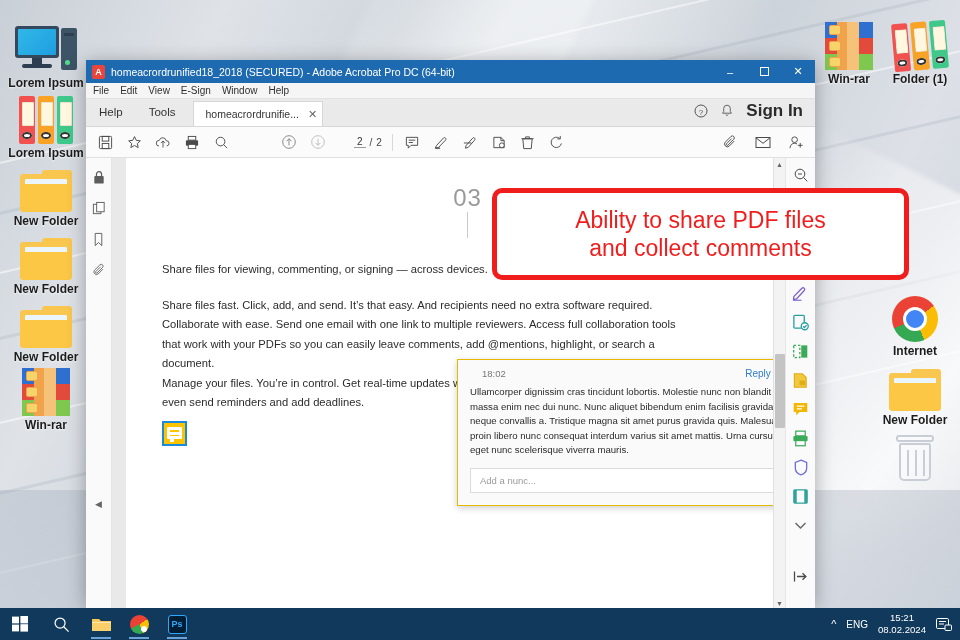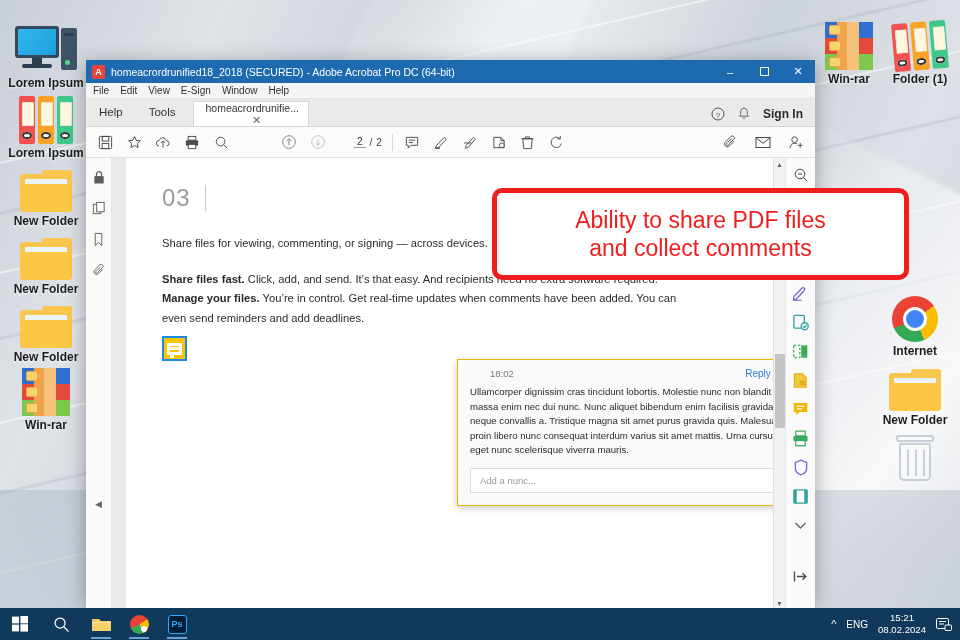--- a/index.html
+++ b/index.html
@@ -100,24 +100,24 @@
   .titlebar .ttl { color:#fff; font-size:10.5px; white-space:nowrap; }
   .wbtns { margin-left:auto; display:flex; height:23px; }
   .wbtns div { width:34px; display:flex; align-items:center; justify-content:center; color:#fff; font-size:11px; }
 
   .menubar { height:16px; background:#f5f5f5; border-bottom:1px solid #e2e2e2; display:flex; align-items:center; padding-left:7px; gap:11px; }
   .menubar span { font-size:10px; color:#303030; }
 
   .tabbar { height:28px; background:#eaeaea; display:flex; align-items:flex-end; border-bottom:1px solid #d7d7d7; }
   .tabbar .mtab { font-size:11.5px; color:#333; padding:0 13px; height:28px; display:flex; align-items:center; }
   .tabbar .dtab { background:#fff; height:25px; display:flex; align-items:center; padding:0 9px 0 12px;
-      font-size:10.5px; color:#333; border:1px solid #d7d7d7; border-bottom:none; margin-left:4px; max-width:130px;flex-direction:column; }
+      font-size:10.5px; color:#333; border:1px solid #d7d7d7; border-bottom:none; margin-left:4px; max-width:130px; }
   .tabbar .dtab .x { margin-left:9px; color:#666; font-size:11px; }
   .tabbar .right { margin-left:auto; display:flex; align-items:center; gap:13px; padding:0 12px 5px 0; }
-  .tabbar .right .signin { font-size:12px; font-weight:700; color:#2b2b2b; }
+  .tabbar .right .signin { font-size:17px; font-weight:700; color:#2b2b2b; }
 
   .toolbar { height:31px; background:#fbfbfb; border-bottom:1px solid #e0e0e0; display:flex; align-items:center; padding:0 10px; }
   .toolbar .grp { display:flex; align-items:center; gap:11px; }
   .toolbar .sep { width:1px; height:17px; background:#d9d9d9; margin:0 10px; }
   .ti { width:18px; height:18px; display:flex; align-items:center; justify-content:center; color:#4a4a4a; }
   .pagebox { display:flex; align-items:center; gap:4px; font-size:10px; color:#444; margin-left:16px;}
   .pagebox .cur { border-bottom:1px solid #999; padding:0 3px; color:#333; }
 
   .body { display:flex; height:451px; }
   .lrail { width:26px; background:#fafafa; border-right:1px solid #e6e6e6; padding-top:10px;
@@ -126,40 +126,40 @@
   .docarea { flex:1; background:#e9e9e9; position:relative; overflow:hidden; }
   .page { position:absolute; left:14px; top:0; right:12px; bottom:0; background:#fff; }
   .vscroll { position:absolute; right:0; top:0; width:12px; bottom:0; background:#f3f3f3; border-left:1px solid #e0e0e0; }
   .vscroll .arrow { height:12px; display:flex; align-items:center; justify-content:center; font-size:7px; color:#666; }
   .vscroll .arrow.bot { position:absolute; bottom:0; left:0; right:0; }
   .vscroll .thumb { position:absolute; left:1px; width:10px; top:196px; height:74px; background:#c4c4c4; border-radius:1px; }
   .rrail { width:30px; background:#fafafa; border-left:1px solid #e6e6e6; padding-top:8px;
            display:flex; flex-direction:column; align-items:center; gap:11px; }
 
   
-  .doc-h { display:flex; align-items:center; gap:0; margin:26px 0 0 36px; }
+  .doc-h { display:flex; align-items:center; gap:0; margin:26px 0 0 36px;flex-direction:column; }
   .doc-h .num { font-size:24px; color:#9a9a9a; font-weight:300; letter-spacing:1px; }
   .doc-h .bar { width:1px; height:26px; background:#c9c9c9; margin:0 14px; }
   .doc-h .h   { font-size:14.5px; color:#eb1000; font-weight:700; }
   .doc-p { margin:0 0 0 36px; font-size:11.2px; color:#2b2b2b; line-height:19.5px; width:520px; }
   .doc-p.first { margin-top:22px; }
-  .doc-p b { font-weight:700;margin-top:12px; }
+  .doc-p b { font-weight:400;margin-top:12px; }
   .doc-p.block { margin-top:16px; }
 
   .cmt-marker { margin:8px 0 0 36px; width:25px; height:25px; background:#1a8bdc; padding:2px; }
   .cmt-marker .in { width:100%; height:100%; background:#ffc400; display:flex; align-items:center; justify-content:center; }
   .cmt-marker .bub { width:15px; height:12px; background:#fff; position:relative; border-radius:1px; }
   .cmt-marker .bub i { display:block; height:1.5px; background:#ffc400; margin:3px 3px 0; }
   .cmt-marker .bub::after { content:""; position:absolute; left:3px; bottom:-3px; width:4px; height:4px; background:#fff; }
 
   
   .popup { position:absolute; left:331px; top:201px; width:347px; background:#fafafa;
            border:1px solid #e7b800; box-shadow:0 2px 7px rgba(0,0,0,.2); }
   .popup .ph { display:flex; align-items:center; padding:7px 10px 3px; font-size:9.5px; color:#777; }
-  .popup .ph .time { margin-left:22px; }
+  .popup .ph .time { margin-left:14px; }
   .popup .ph .reply { margin-left:auto; color:#2e7bd0; font-size:10px; }
   .popup .ph .cl { margin-left:13px; color:#333; font-size:11px; }
   .popup .pb { padding:2px 12px 10px; font-size:9.6px; color:#2b2b2b; line-height:14.5px; }
   .popup .reply-in { margin:0 12px 12px; height:25px; background:#fff; border:1px solid #dcdcdc;
                      display:flex; align-items:center; padding:0 9px; font-size:9.5px; color:#9a9a9a; }
 
   
   .callout { position:absolute; left:492px; top:188px; width:417px; height:92px; background:#fff;
              border:5px solid #f01d1d; border-radius:10px; display:flex; align-items:center;
              justify-content:center; text-align:center; z-index:40; }
@@ -540,20 +540,23 @@
         </div>
 
         <div class="doc-p first">
           <span>Share files for viewing, commenting, or signing — across devices.</span>
         </div>
 
         <div class="doc-p block">
           <b>Share files fast.</b><span> Click, add, and send. It’s that easy. And recipients need no extra software required.</span>
         </div>
 
+        <div class="doc-p">
+          <b>Collaborate with ease.</b><span> Send one email with one link to multiple reviewers. Access full collaboration tools that work with your PDFs so you can easily leave comments, add @mentions, highlight, or search a document.</span>
+        </div>
 
         <div class="doc-p">
           <b>Manage your files.</b><span> You’re in control. Get real-time updates when comments have been added. You can even send reminders and add deadlines.</span>
         </div>
 
         <div class="cmt-marker">
           <div class="in">
               <div class="bub">
                 <i></i>
                 <i></i>

